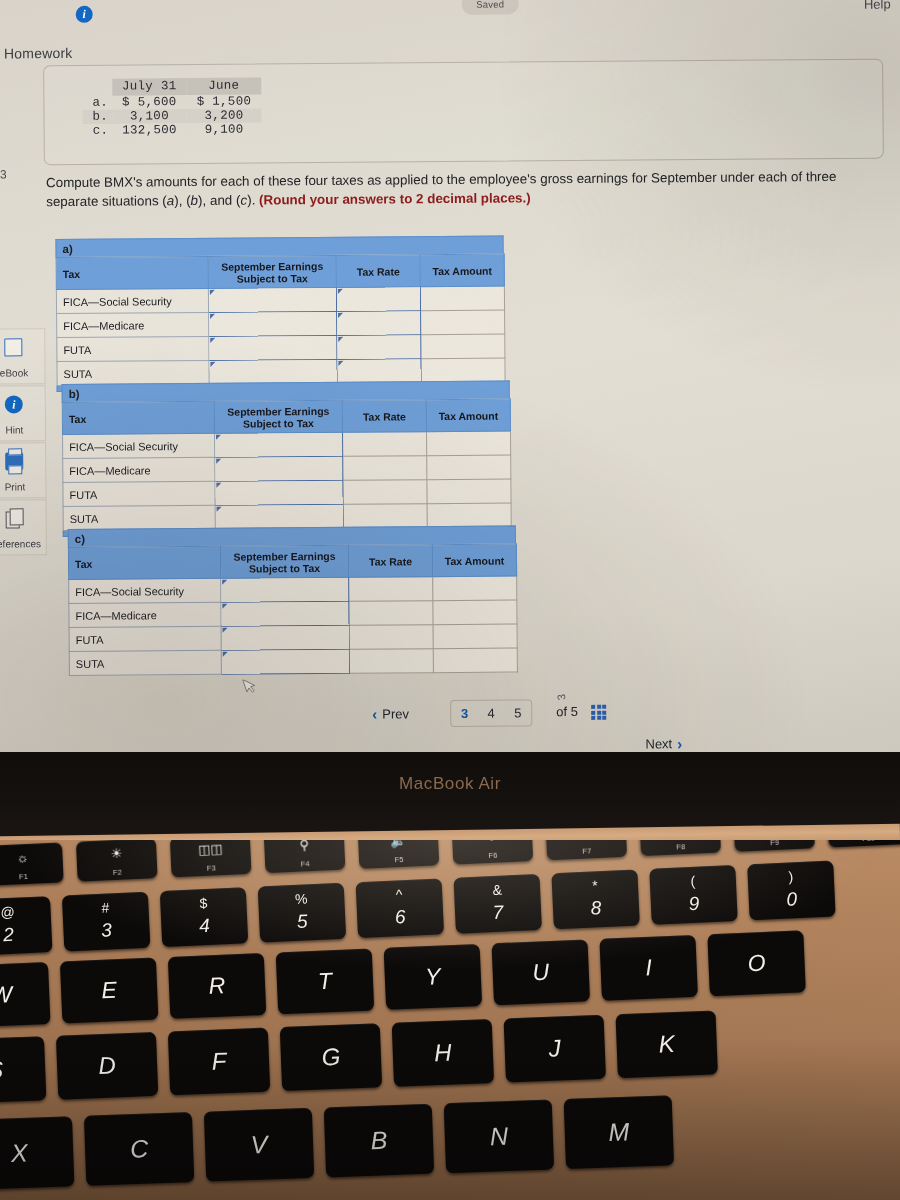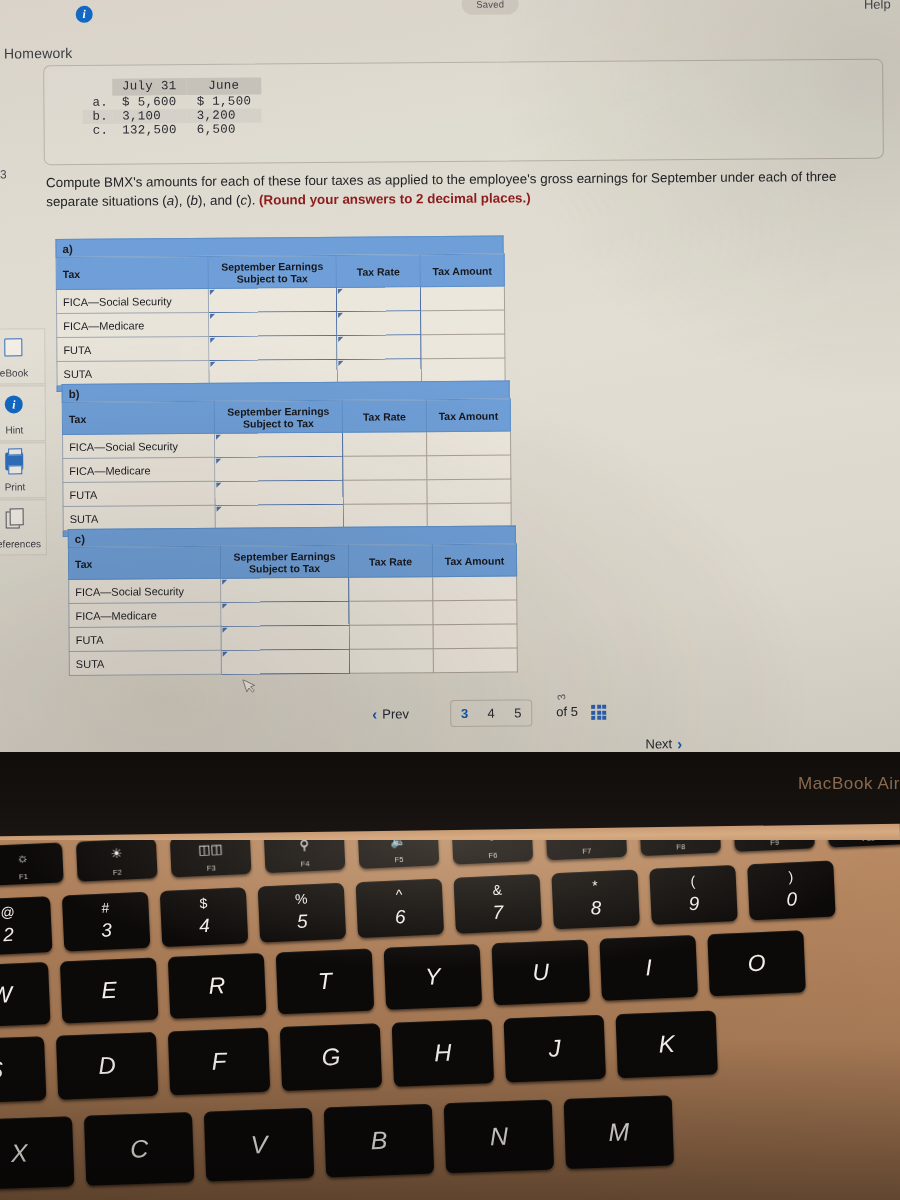--- a/index.html
+++ b/index.html
@@ -95,21 +95,21 @@
     position:absolute; left:38px; top:13px;
     font-family:"Liberation Mono","DejaVu Sans Mono",monospace;
     font-size:12.5px; color:#2c2c33;
     border-collapse:collapse;
   }
   .given-table th {
     font-weight:normal; background:#c6c2ba; padding:1px 10px 2px 10px;
     text-align:center; letter-spacing:.3px;
   }
   .given-table th.blank { background:transparent; }
-  .given-table td { padding:0px 10px; text-align:left; letter-spacing:.3px;}
+  .given-table td { padding:0px 10px; text-align:center; letter-spacing:.3px;}
   .given-table td.lab { text-align:left; padding-right:4px;}
   .given-table tr.shade td { background:#d5d1c9; }
 
   
   .prompt {
     position:absolute; left:47px; top:170px; width:845px;
     font-size:13.4px; line-height:19px; color:#242428;
   }
   .prompt .req { color:#8d1b1b; font-weight:bold; }
   .prompt i { font-style:italic; }
@@ -177,21 +177,21 @@
     position:absolute; left:241px; top:676px; width:12px; height:16px;
     transform:rotate(-18deg);
   }
 
   
   #bezel {
     position:absolute; left:0; top:752px; width:900px; height:92px;
     background: linear-gradient(180deg,#100d0b 0%,#15110e 55%,#1b1613 100%);
   }
   .mba-word {
-    position:absolute; left:0; top:22px; width:900px; text-align:right;
+    position:absolute; left:0; top:22px; width:900px; text-align:center;
     color:#8a6a4e; font-size:17px; letter-spacing:.6px;
   }
   .hinge {
     position:absolute; left:0; top:78px; width:900px; height:22px;
     background: linear-gradient(180deg,#c89b74 0%, #d7ab82 35%, #b98c66 100%);
     transform: rotate(-0.8deg);
   }
 
   
   #keyboard {
@@ -291,21 +291,21 @@
         <td>$ 1,500</td>
       </tr>
       <tr class="shade">
         <td class="lab">b.</td>
         <td>3,100</td>
         <td>3,200</td>
       </tr>
       <tr>
         <td class="lab">c.</td>
         <td>132,500</td>
-        <td>6,500</td>
+        <td>9,100</td>
       </tr>
     </tbody>
         </table>
   </div>
 
   <div class="prompt">
     <span>Compute BMX's amounts for each of these four taxes as applied to the employee's gross earnings for September under each of three</span>
     <span>separate situations (</span><i>a</i><span>), (</span><i>b</i><span>), and (</span><i>c</i><span>). </span><span class="req">(Round your answers to 2 decimal places.)</span>
   </div>
 

